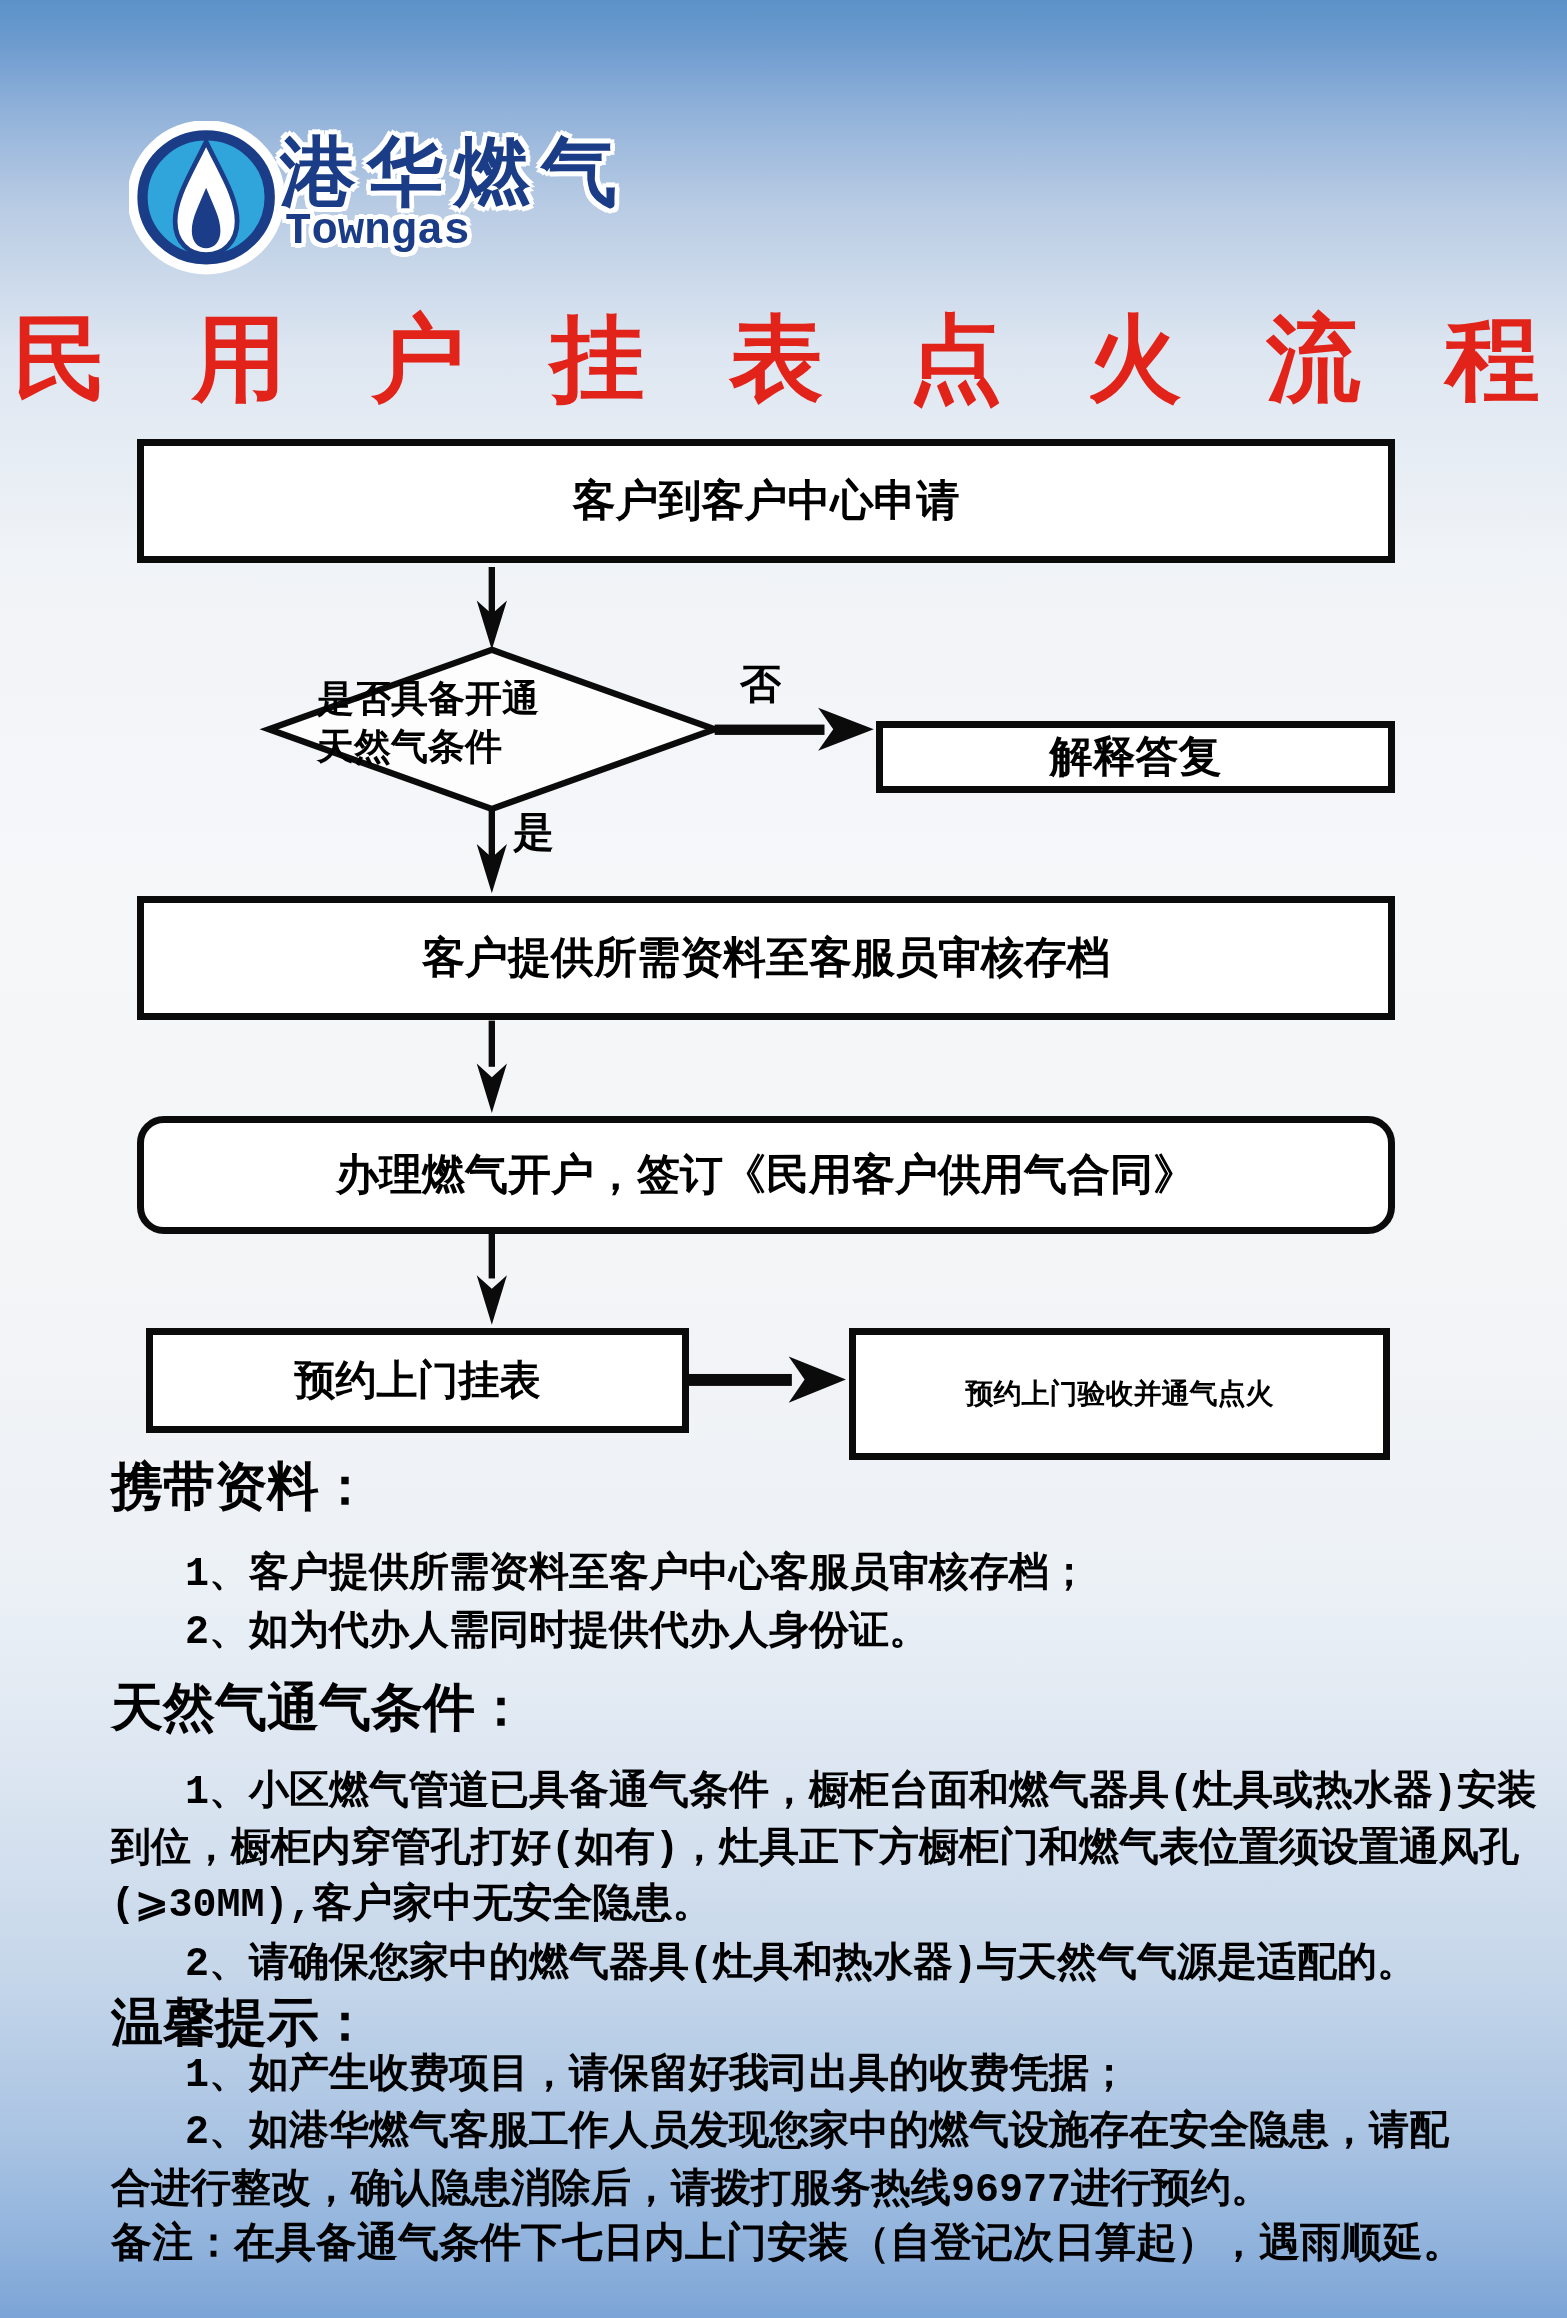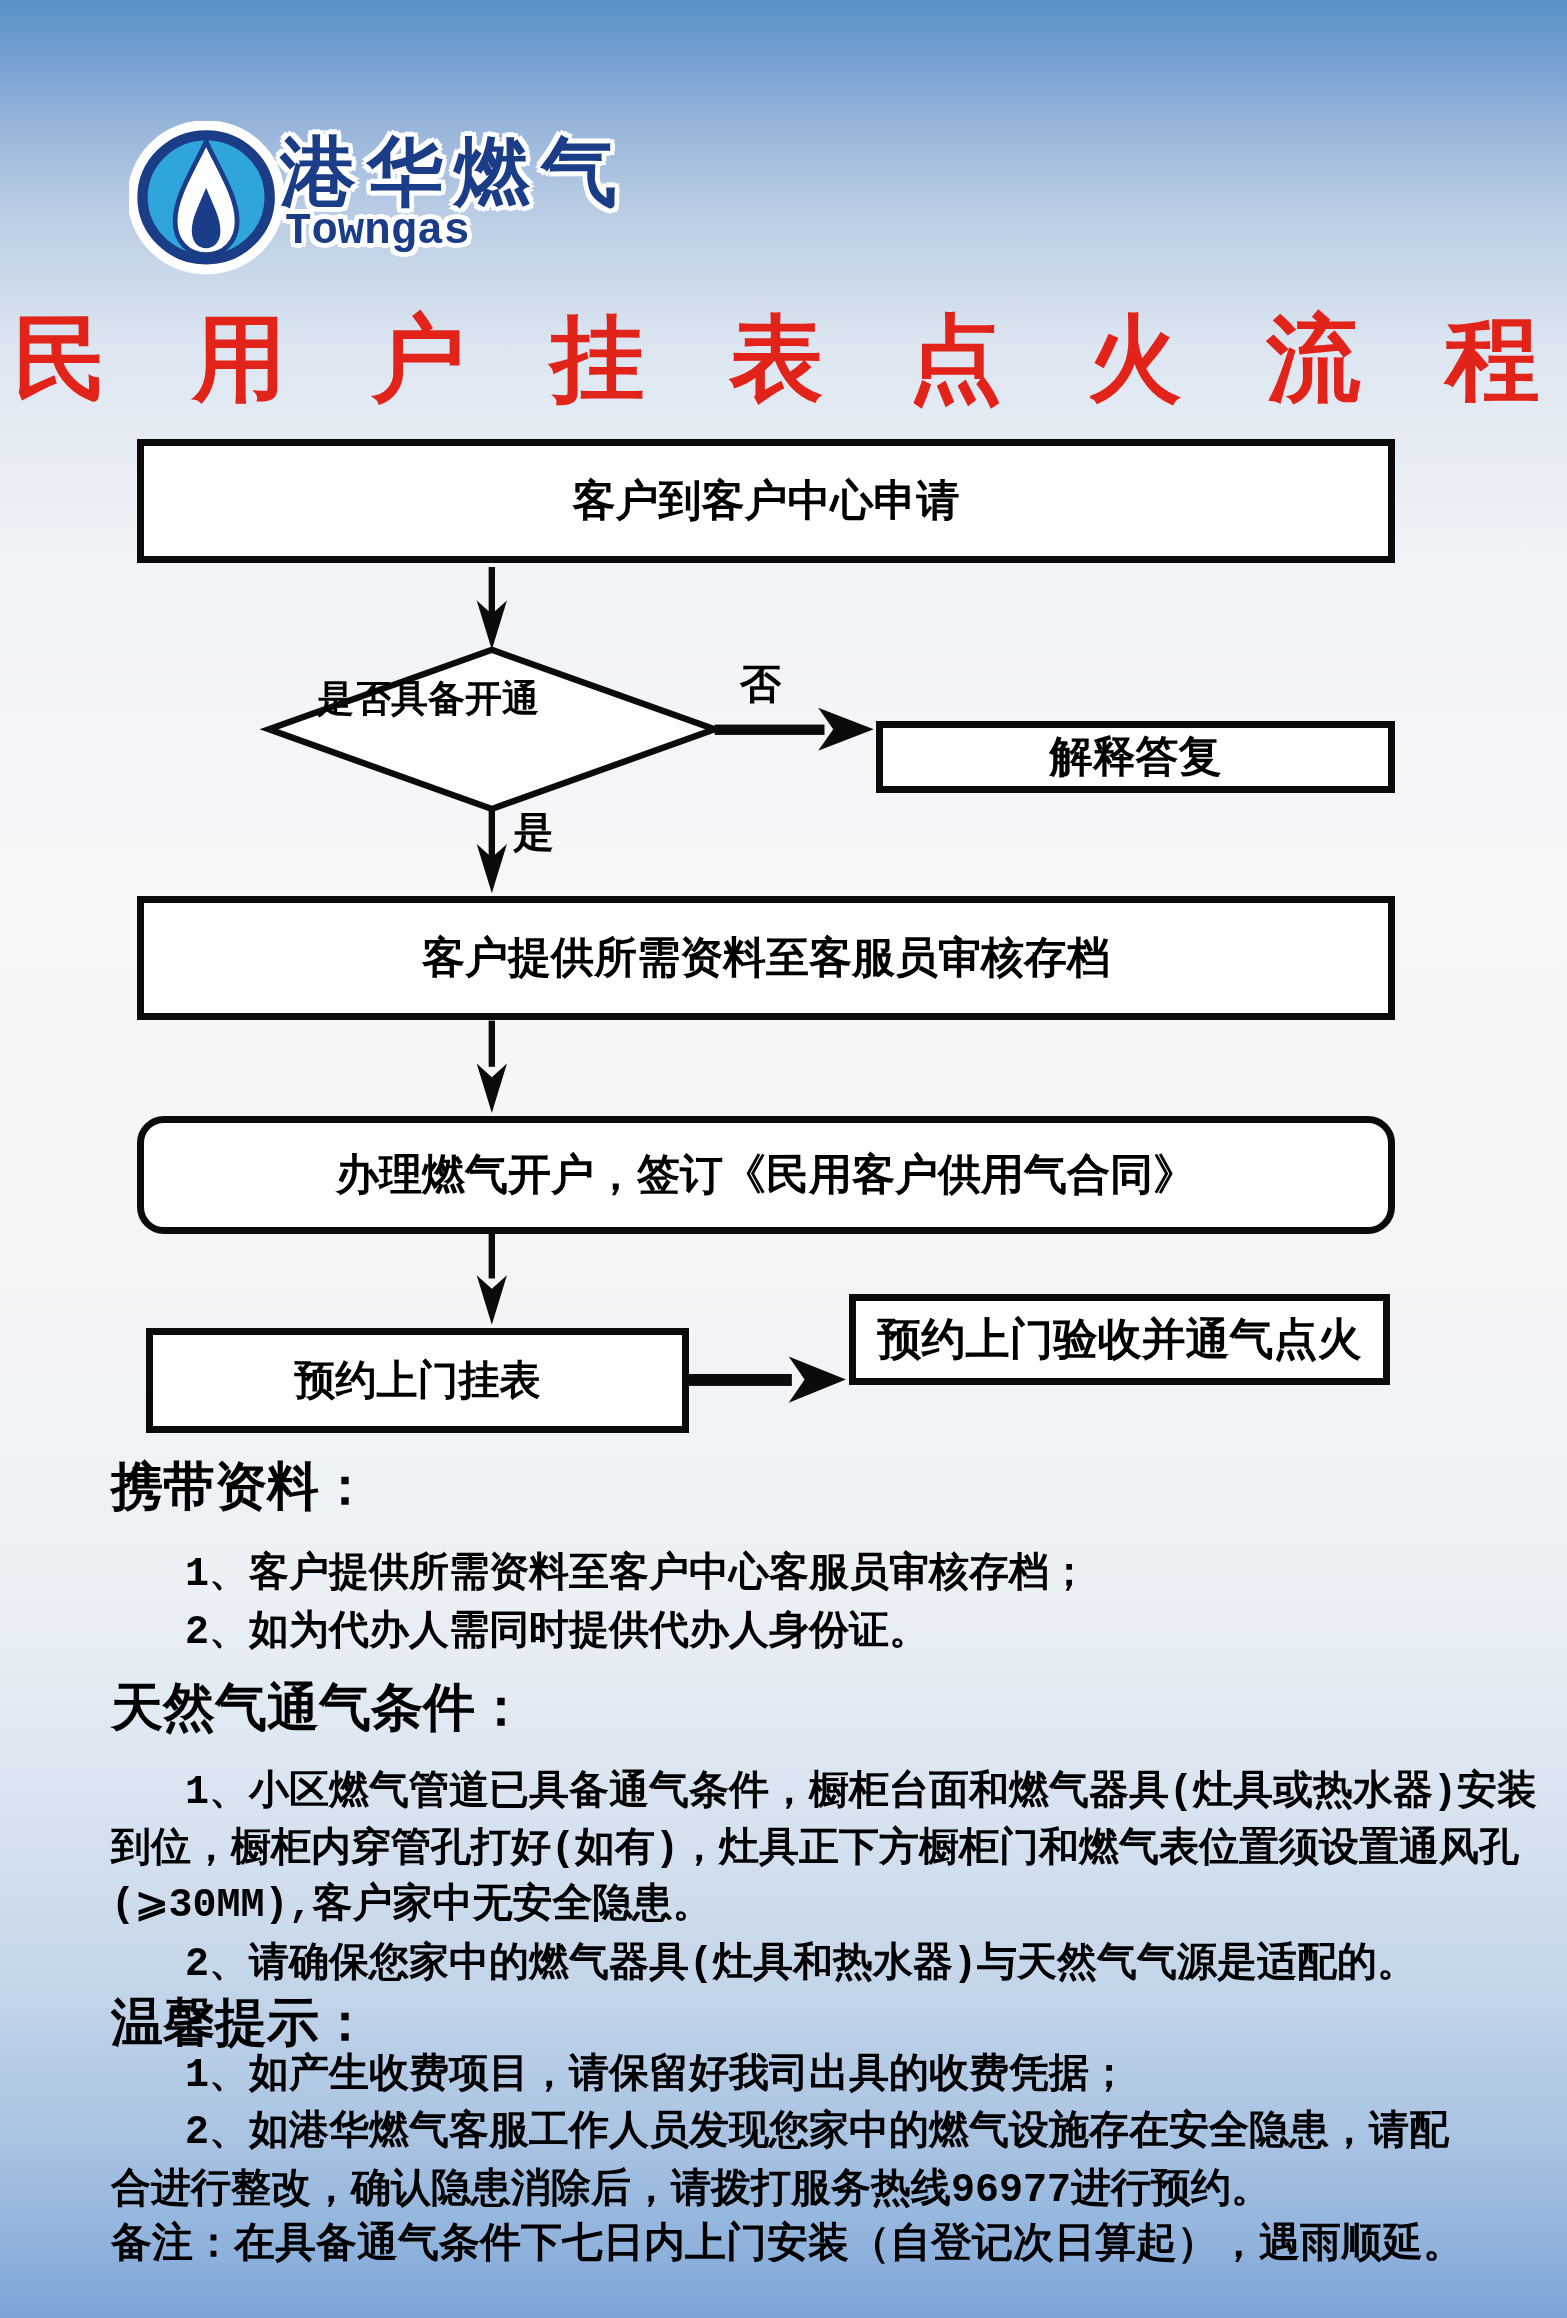--- a/index.html
+++ b/index.html
@@ -46,21 +46,21 @@
     background:#ffffff;border:7.2px solid #0b0b0b;
     display:flex;align-items:center;justify-content:center;
     font-size:43px;font-weight:bold;color:#000;
     box-sizing:border-box;white-space:nowrap;
   }
   .box1{left:137px;top:439px;width:1258px;height:124px;}
   .boxno{left:876px;top:721px;width:519px;height:72px;}
   .box2{left:137px;top:896px;width:1258px;height:124px;}
   .box3{left:137px;top:1116px;width:1258px;height:118px;border-radius:27px;}
   .box4l{left:146px;top:1328px;width:543px;height:105px;font-size:41px;}
-  .box4r{left:849px;top:1294px;width:541px;height:91px;font-size:44px;}
+  .box4r{left:849px;top:1328px;width:541px;height:132px;font-size:28px;}
 
   .diamond-text{
     left:317px;top:677px;width:350px;
     text-align:left;font-size:37px;font-weight:bold;color:#000;line-height:1.3;
   }
   .edge-label{
     font-size:41px;font-weight:bold;color:#000;line-height:1;
   }
   .lbl-no{left:740px;top:667px;}
   .lbl-yes{left:513px;top:815px;}
@@ -122,20 +122,21 @@
       <polygon points="1063,1733 991,1704 1011,1733 991,1762" fill="#0b0b0b"></polygon>
     </g>
   </svg>
 
   <div class="abs fbox box1">
     <span>客户到客户中心申请</span>
   </div>
 
   <div class="abs diamond-text">
     <div>是否具备开通</div>
+    <div>天然气条件</div>
   </div>
 
   <div class="abs edge-label lbl-no">否</div>
   <div class="abs edge-label lbl-yes">是</div>
 
   <div class="abs fbox boxno">
     <span>解释答复</span>
   </div>
 
   <div class="abs fbox box2">

